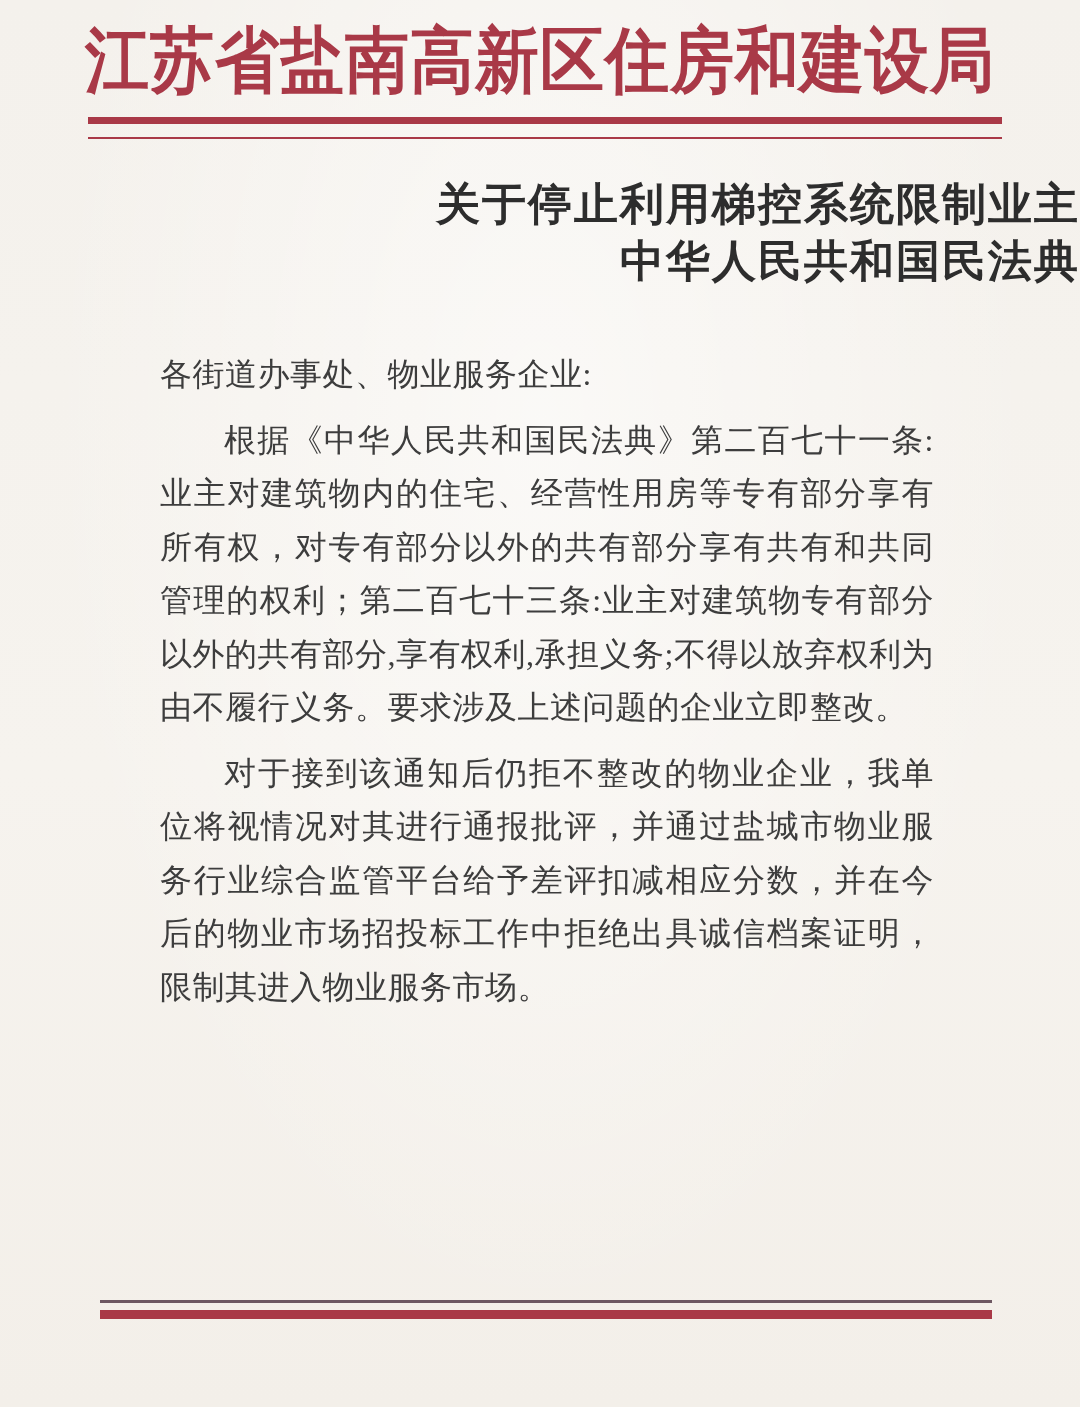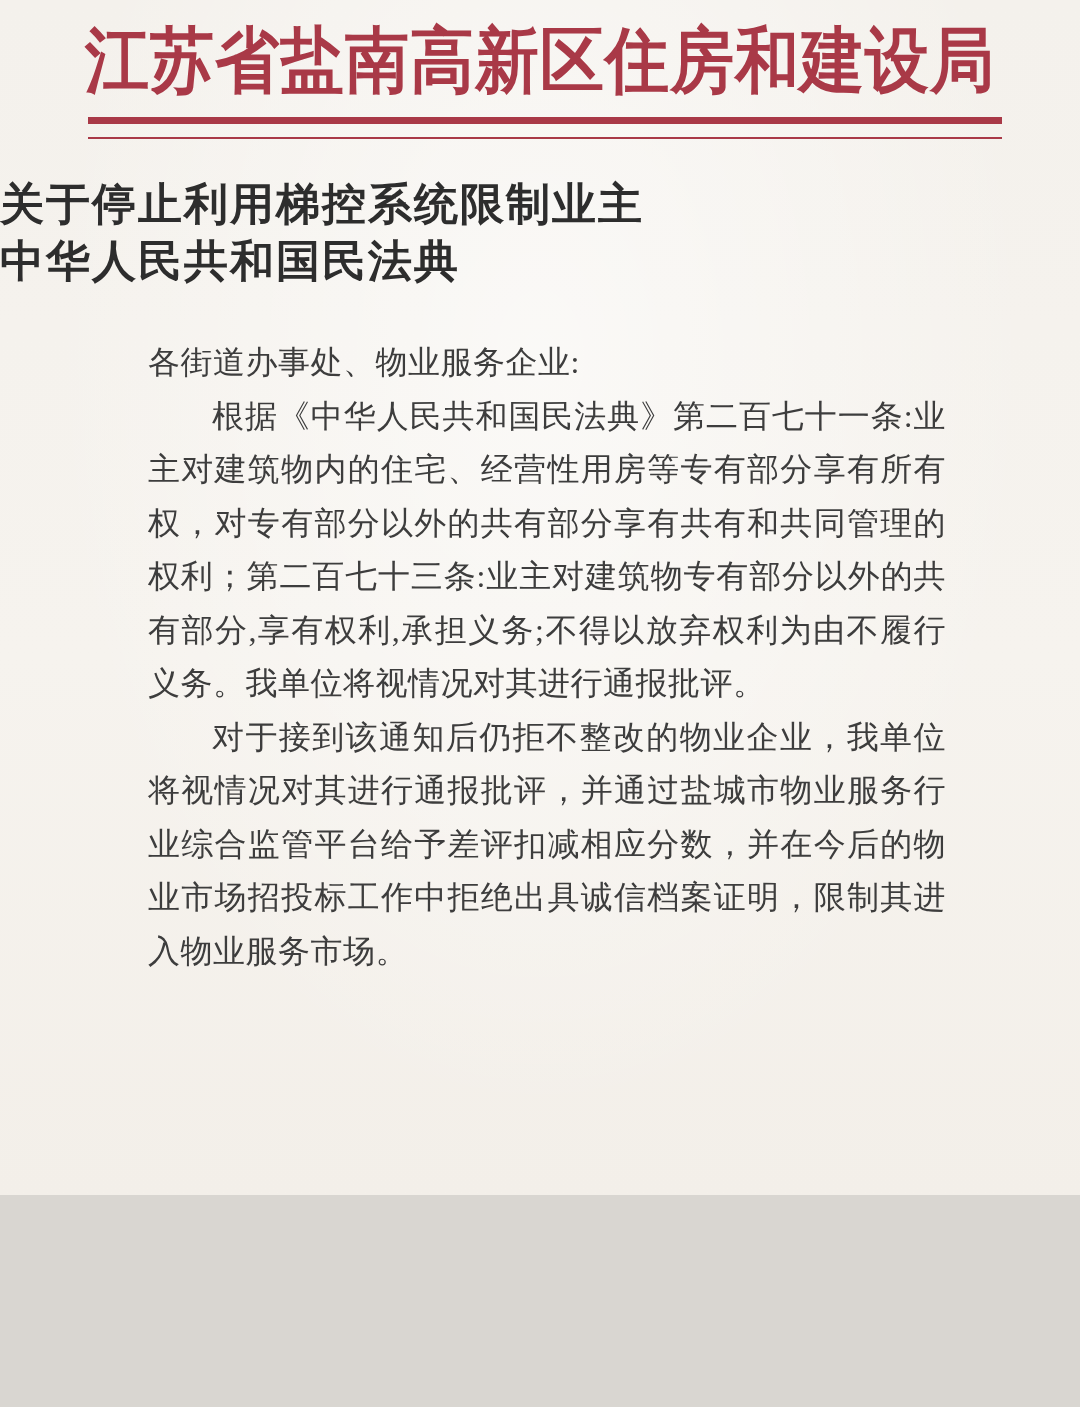--- a/index.html
+++ b/index.html
@@ -2,21 +2,21 @@
 <html><head>
 <meta charset="utf-8">
 <style>
   * { margin: 0; padding: 0; box-sizing: border-box; }
   html, body { background: #d9d6d1; }
   body { font-family: "Liberation Serif", "DejaVu Serif", serif; }
 
   .page {
     position: relative;
     width: 1080px;
-    height: 1195px;
+    height: 1407px;
     margin: 0 auto;
     background: #f5f2ed;
     background-image:
       radial-gradient(ellipse at 50% 30%, rgba(255,255,255,0.55), rgba(255,255,255,0) 65%),
       linear-gradient(180deg, #f4f1ec 0%, #f6f3ee 55%, #f3efe9 100%);
     overflow: hidden;
   }
 
   
   .org-name {
@@ -36,41 +36,41 @@
   .rule { position: absolute; background: #a93947; }
   .rule-thick-top { top: 117px; left: 88px; right: 78px; height: 7px; }
   .rule-thin-top  { top: 137px; left: 88px; right: 78px; height: 2px; }
 
   
   .doc-title {
     position: absolute;
     top: 176px;
     left: 0;
     width: 100%;
-    text-align: left;
+    text-align: right;
     font-size: 44px;
     line-height: 57px;
     font-weight: bold;
     color: #2d2d2d;
     letter-spacing: 2px;
   }
 
   
   .body-text {
     position: absolute;
     top: 336px;
     left: 148px;
     width: 798px;
     font-size: 32px;
     line-height: 53.5px;
     color: #3d3d3d;
     text-align: justify;
     letter-spacing: 0.5px;
   }
-  .body-text p { margin: 0; }
+  .body-text p { margin: 12px; }
   .body-text .para { text-indent: 2em; }
 
   
   .rule-thin-bottom  { top: 1300px; left: 100px; right: 88px; height: 3px; background: #6d5862; }
   .rule-thick-bottom { top: 1310px; left: 100px; right: 88px; height: 9px; background: #a93947; }
 </style>
 </head>
 <body>
 
 <div class="page">
@@ -80,20 +80,20 @@
   <div class="rule rule-thick-top"></div>
   <div class="rule rule-thin-top"></div>
 
   <h1 class="doc-title">
     <span>关于停止利用梯控系统限制业主</span><br>
     <span>中华人民共和国民法典</span>
   </h1>
 
   <div class="body-text">
     <p class="salutation">各街道办事处、物业服务企业:</p>
-    <p class="para">根据《中华人民共和国民法典》第二百七十一条:业主对建筑物内的住宅、经营性用房等专有部分享有所有权，对专有部分以外的共有部分享有共有和共同管理的权利；第二百七十三条:业主对建筑物专有部分以外的共有部分,享有权利,承担义务;不得以放弃权利为由不履行义务。我单位将视情况对其进行通报批评。</p>
+    <p class="para">根据《中华人民共和国民法典》第二百七十一条:业主对建筑物内的住宅、经营性用房等专有部分享有所有权，对专有部分以外的共有部分享有共有和共同管理的权利；第二百七十三条:业主对建筑物专有部分以外的共有部分,享有权利,承担义务;不得以放弃权利为由不履行义务。要求涉及上述问题的企业立即整改。</p>
     <p class="para">对于接到该通知后仍拒不整改的物业企业，我单位将视情况对其进行通报批评，并通过盐城市物业服务行业综合监管平台给予差评扣减相应分数，并在今后的物业市场招投标工作中拒绝出具诚信档案证明，限制其进入物业服务市场。</p>
   </div>
 
   <div class="rule rule-thin-bottom"></div>
   <div class="rule rule-thick-bottom"></div>
 
 </div>
 
 </body></html>

